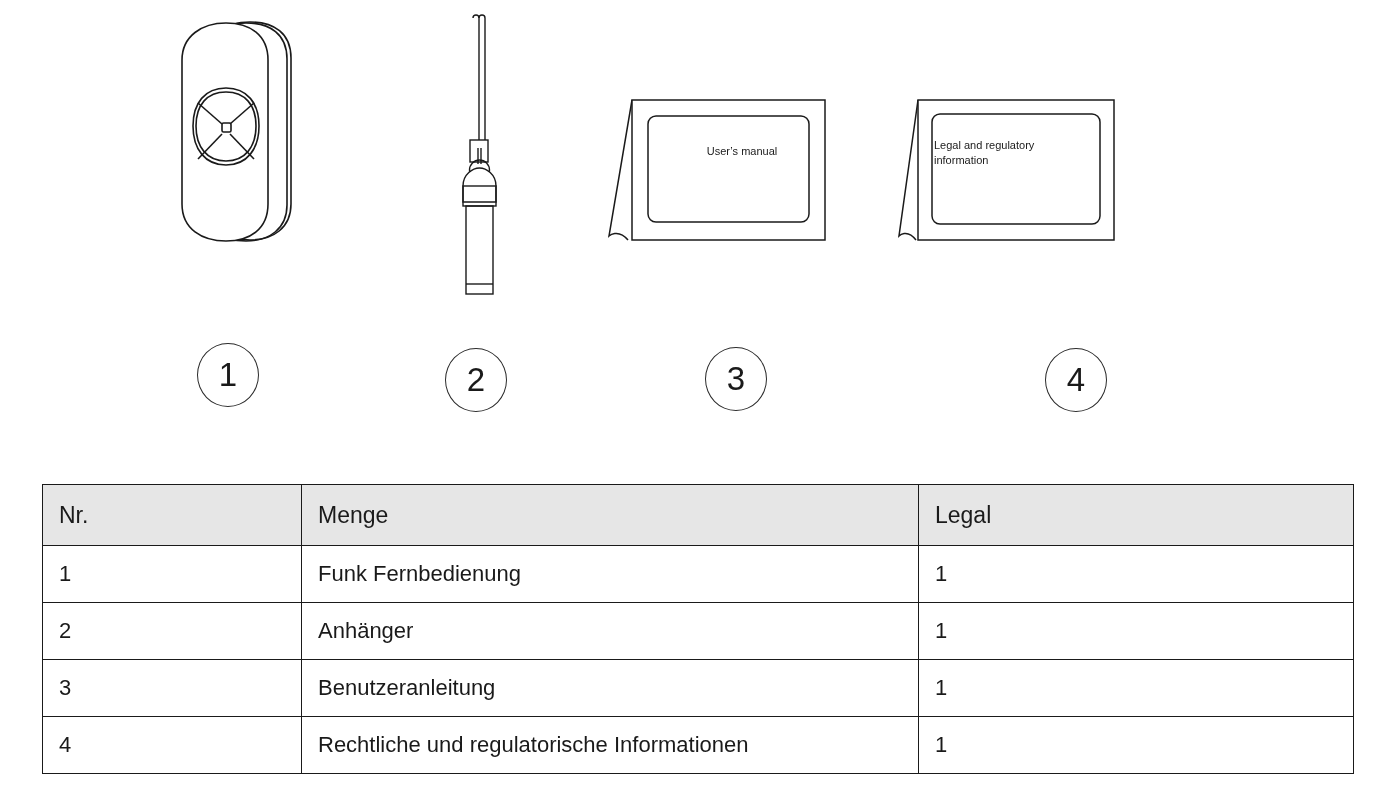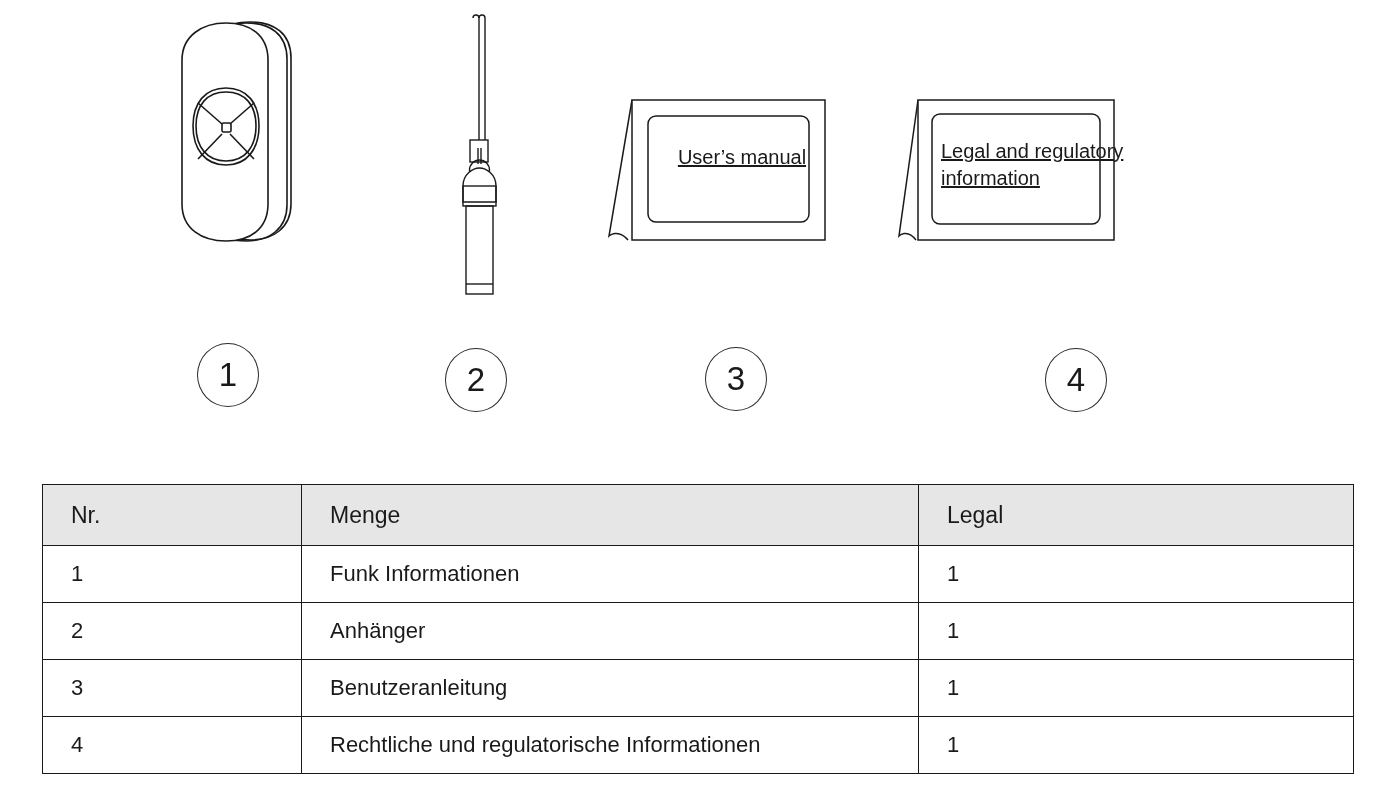--- a/index.html
+++ b/index.html
@@ -33,38 +33,36 @@
 
   
   #fig-pendant { left: 440px; top: 8px; width: 80px; height: 292px; }
 
   
   #fig-manual { left: 604px; top: 92px; width: 250px; height: 158px; }
   #fig-legal  { left: 894px; top: 92px; width: 236px; height: 158px; }
 
   .booklet-text {
     position: absolute;
-    font-size: 20px;
+    font-size: 11px;
     line-height: 1.35;
     color: #1a1a1a;
     white-space: pre-line;
-    text-decoration: underline;
   }
   #manual-text {
     left: 48px;
     top: 52px;
     width: 180px;
     text-align: center;
   }
   #legal-text {
     left: 40px;
     top: 46px;
     width: 195px;
     text-align: left;
-    margin-left: 7px;
   }
 
   
   .callout {
     position: absolute;
     width: 62px;
     height: 64px;
     border: 1.6px solid #2b2b2b;
     border-radius: 50%;
     box-sizing: border-box;
@@ -94,21 +92,21 @@
   }
   #parts-table col.c-nr   { width: 259px; }
   #parts-table col.c-name { width: 617px; }
   #parts-table col.c-qty  { width: 435px; }
 
   #parts-table th,
   #parts-table td {
     border: 1.6px solid #1a1a1a;
     text-align: left;
     vertical-align: middle;
-    padding: 0 0 0 28px;
+    padding: 0 0 0 16px;
     font-weight: normal;
     color: #1a1a1a;
   }
   #parts-table thead th {
     background: #e6e6e6;
     height: 60px;
     font-size: 23px;
   }
   #parts-table tbody td {
     height: 56px;
@@ -198,21 +196,21 @@
   <thead>
     <tr>
       <th>Nr.</th>
       <th>Menge</th>
       <th>Legal</th>
     </tr>
   </thead>
   <tbody>
     <tr>
       <td>1</td>
-      <td>Funk Informationen</td>
+      <td>Funk Fernbedienung</td>
       <td>1</td>
     </tr>
     <tr>
       <td>2</td>
       <td>Anhänger</td>
       <td>1</td>
     </tr>
     <tr>
       <td>3</td>
       <td>Benutzeranleitung</td>

